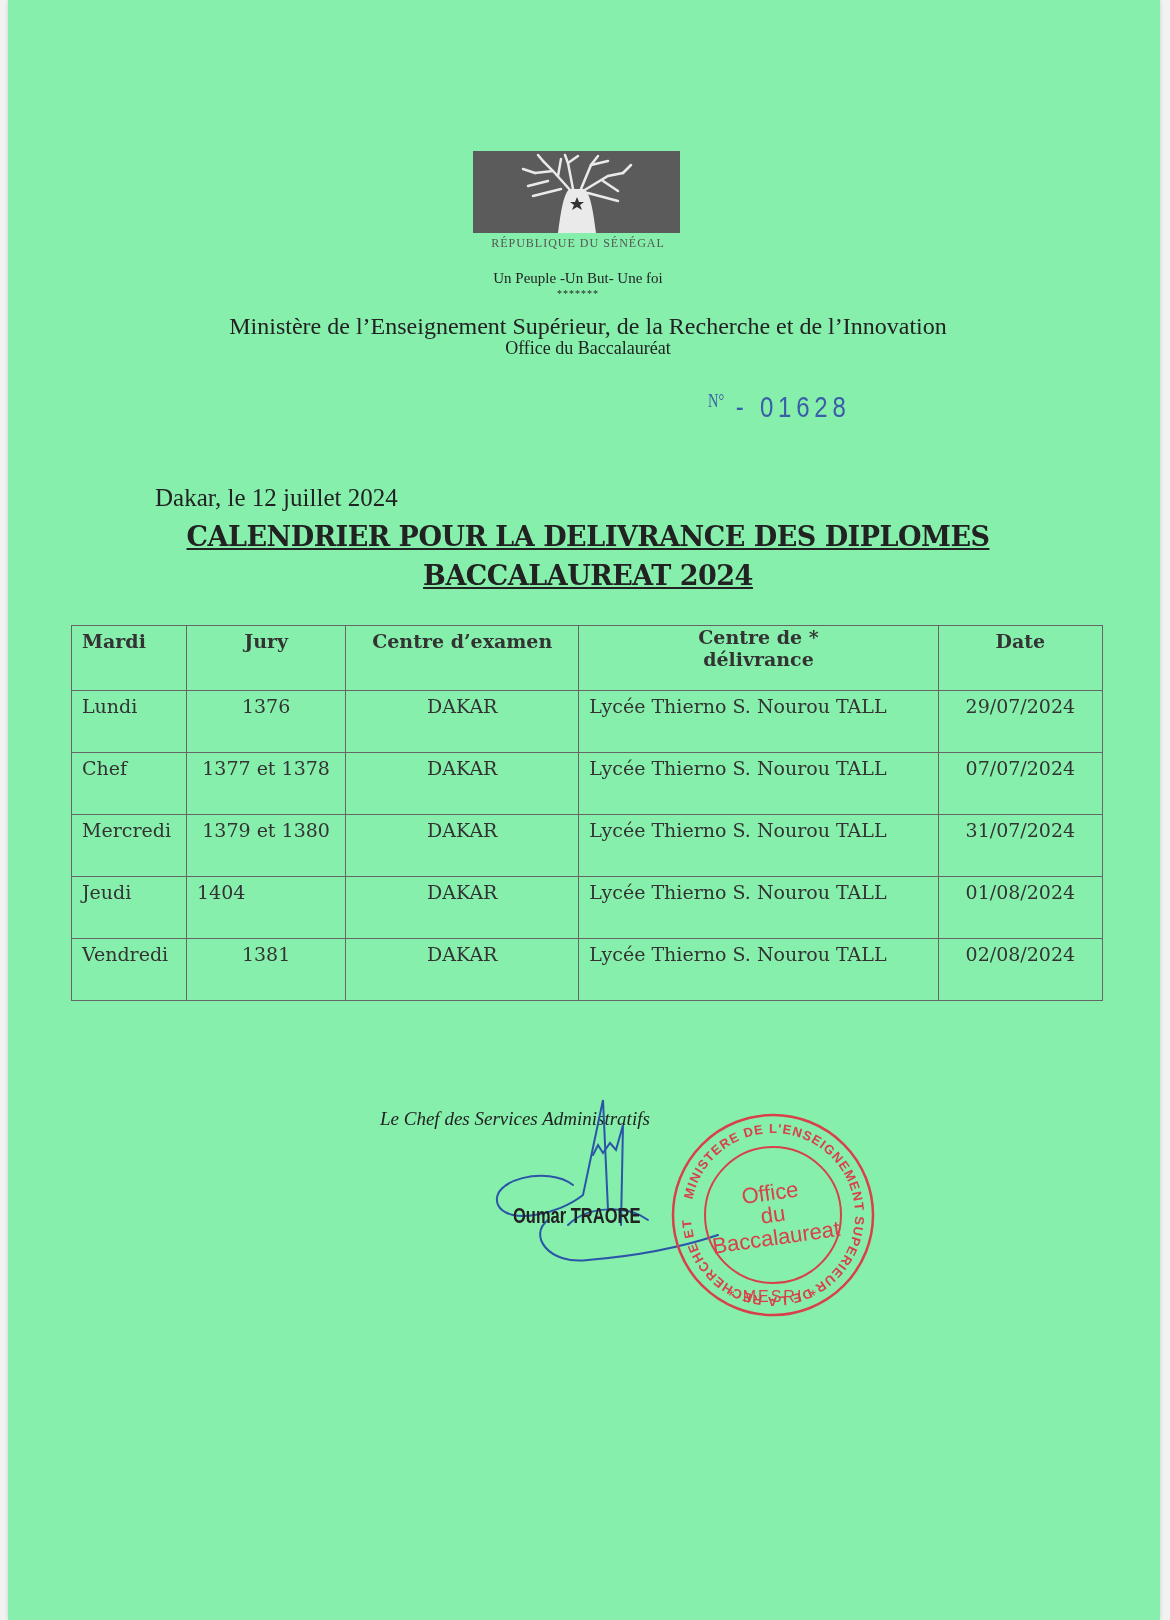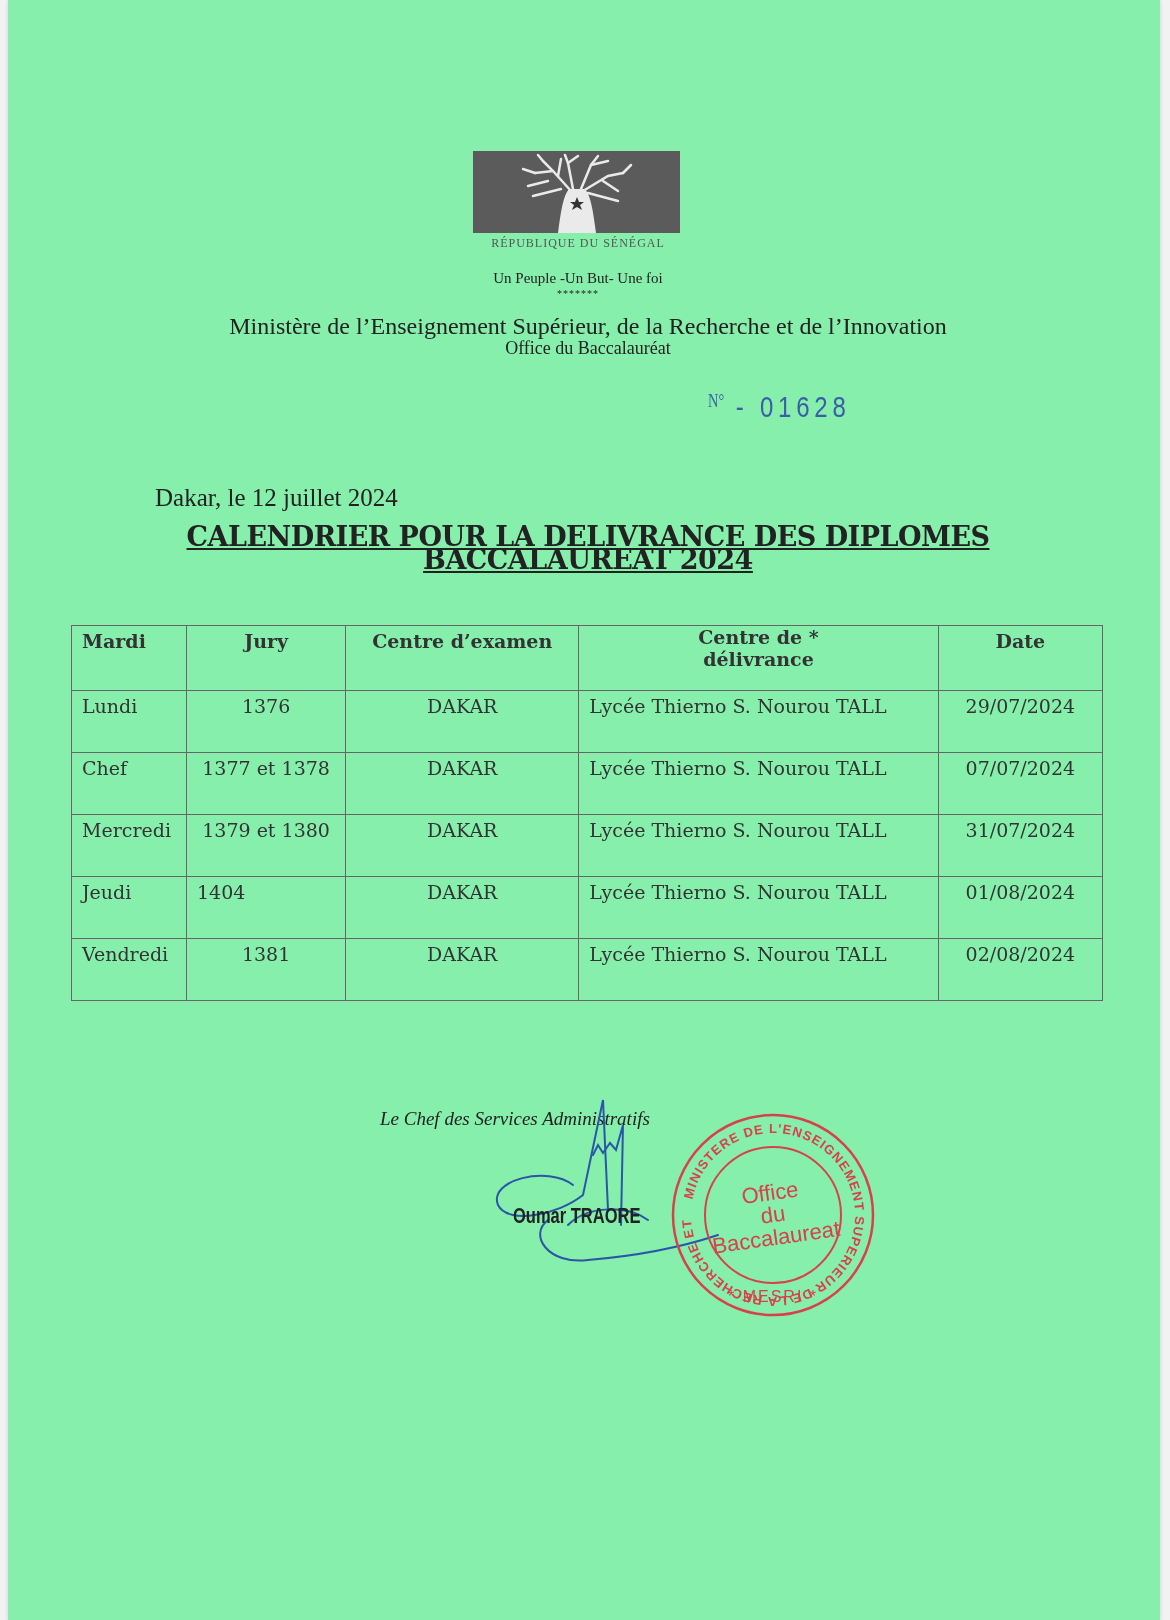--- a/index.html
+++ b/index.html
@@ -12,21 +12,21 @@
   .rep { left:420px; top:236px; width:300px; text-align:center; font-size:12px; letter-spacing:1px; color:#555; }
   .motto { left:420px; top:270px; width:300px; text-align:center; font-size:15px; }
   .stars { left:420px; top:288px; width:300px; text-align:center; font-size:10px; letter-spacing:1px; }
   .ministry { left:150px; top:313px; width:860px; text-align:center; font-size:24px; }
   .office { left:150px; top:338px; width:860px; text-align:center; font-size:18px; }
   .numero { left:700px; top:390px; font-family:"Liberation Sans", sans-serif; color:#3b5ea8; font-size:30px; letter-spacing:6px; transform:scaleX(0.8); transform-origin:left; }
   .numero .no { font-family:"Liberation Serif", serif; font-size:18px; letter-spacing:0; vertical-align:10px; }
   .date-line { left:147px; top:447px; font-size:25px;margin-top:37px; }
   .title { left:120px; width:920px; text-align:center; font-weight:bold; text-decoration:underline; font-size:27px; font-family:"DejaVu Serif", serif; letter-spacing:-0.5px; }
   .t1 { top:521px; }
-  .t2 { top:544px; }
+  .t2 { top:560px; }
   table.cal { position:absolute; left:63px; top:625px; width:1032px; border-collapse:collapse; font-family:"DejaVu Serif", serif; color:#333; }
   table.cal td, table.cal th { border:1.5px solid #666; vertical-align:top; font-size:19px; padding:4px 10px 0 10px; }
   table.cal th { font-weight:bold; height:60px; }
   table.cal td { height:57px; }
   .c-left { text-align:left; }
   .c-center { text-align:center;margin-left:44px; }
   .sign-title { left:372px; top:1108px; font-size:19px; font-style:italic; }
   .sign-name { left:505px; top:1203px; font-family:"Liberation Sans", sans-serif; font-weight:bold; font-size:22px; color:#222; transform:scaleX(0.75); transform-origin:left; }
   .signature { left:480px; top:1095px; width:300px; height:170px; }
   .stamp { left:660px; top:1110px; width:210px; height:210px; }

